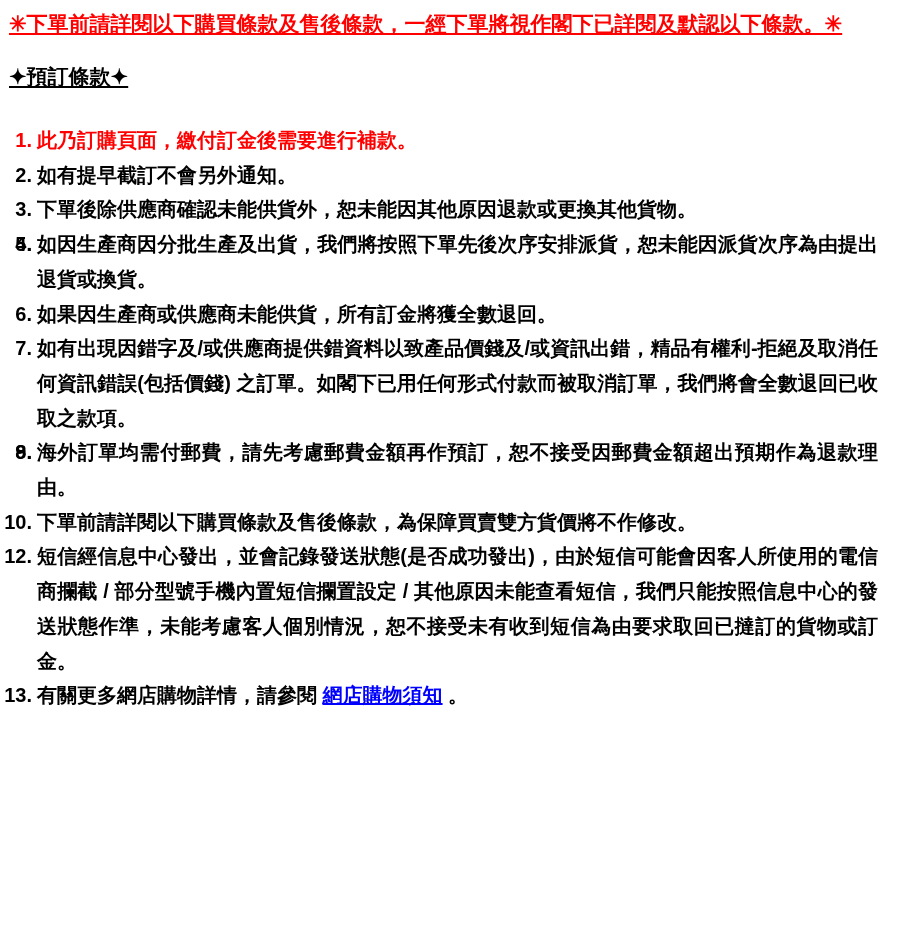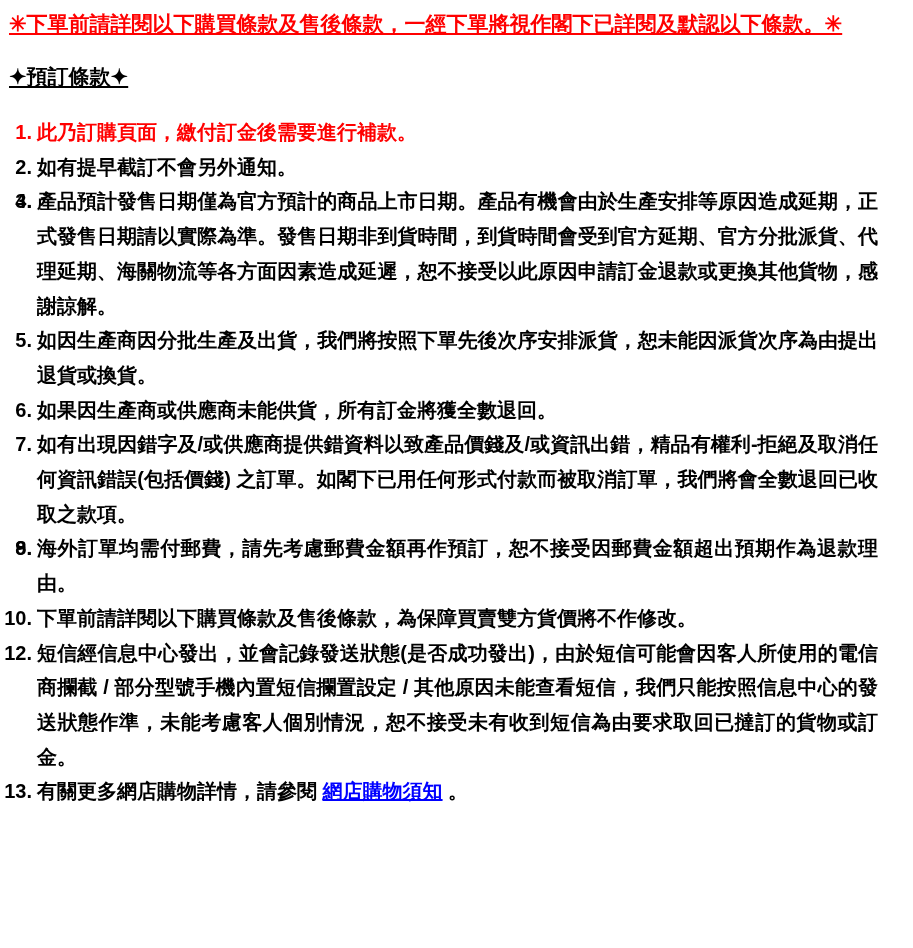--- a/index.html
+++ b/index.html
@@ -23,21 +23,21 @@
   }
   .notice {
     margin: 0 0 0 9px;
     font-size: 21px;
     line-height: 28px;
     color: #ff0000;
     text-decoration: underline;
     white-space: nowrap;
   }
   .title {
-    margin: 26px 0 8px 9px;
+    margin: 26px 0 16px 9px;
     font-size: 21px;
     line-height: 26px;
     color: #000000;
     text-decoration: underline;
     display: inline-block;
   }
   ol.terms {
     list-style: none;
     margin: 17px 0 0 0;
     padding: 0;
@@ -74,22 +74,22 @@
 <div class="page">
   <div class="notice">✳下單前請詳閱以下購買條款及售後條款，一經下單將視作閣下已詳閱及默認以下條款。✳</div>
 
   <div>
     <div class="title">✦預訂條款✦</div>
   </div>
 
   <ol class="terms" id="terms-list">
       <li><span class="num red">1.</span><span class="red">此乃訂購頁面，繳付訂金後需要進行補款。</span></li>
       <li><span class="num">2.</span><span>如有提早截訂不會另外通知。</span></li>
-      <li><span class="num">3.</span></li>
-      <li><span class="num">4.</span><span>產品預計發售日期僅為官方預計的商品上市日期。產品有機會由於生產安排等原因造成延期，正式發售日期請以實際為準。發售日期非到貨時間，到貨時間會受到官方延期、官方分批派貨、代理延期、海關物流等各方面因素造成延遲，恕不接受以此原因申請訂金退款或更換其他貨物，感謝諒解。</span></li>
+      <li><span class="num">3.</span><span>下單後除供應商確認未能供貨外，恕未能因其他原因退款或更換其他貨物。</span></li>
+      <li><span class="num">4.</span></li>
       <li><span class="num">5.</span><span>如因生產商因分批生產及出貨，我們將按照下單先後次序安排派貨，恕未能因派貨次序為由提出退貨或換貨。</span></li>
       <li><span class="num">6.</span><span>如果因生產商或供應商未能供貨，所有訂金將獲全數退回。</span></li>
       <li><span class="num">7.</span><span>如有出現因錯字及/或供應商提供錯資料以致產品價錢及/或資訊出錯，精品有權利-拒絕及取消任何資訊錯誤(包括價錢) 之訂單。如閣下已用任何形式付款而被取消訂單，我們將會全數退回已收取之款項。</span></li>
       <li><span class="num">8.</span></li>
       <li><span class="num">9.</span><span>海外訂單均需付郵費，請先考慮郵費金額再作預訂，恕不接受因郵費金額超出預期作為退款理由。</span></li>
       <li><span class="num">10.</span><span>下單前請詳閱以下購買條款及售後條款，為保障買賣雙方貨價將不作修改。</span></li>
       <li><span class="num">12.</span><span>短信經信息中心發出，並會記錄發送狀態(是否成功發出)，由於短信可能會因客人所使用的電信商攔截 / 部分型號手機內置短信攔置設定 / 其他原因未能查看短信，我們只能按照信息中心的發送狀態作準，未能考慮客人個別情況，恕不接受未有收到短信為由要求取回已撻訂的貨物或訂金。</span></li>
       <li><span class="num">13.</span><span>有關更多網店購物詳情，請參閱 </span><span class="link">網店購物須知</span><span> 。</span></li>
     </ol>
 </div>

